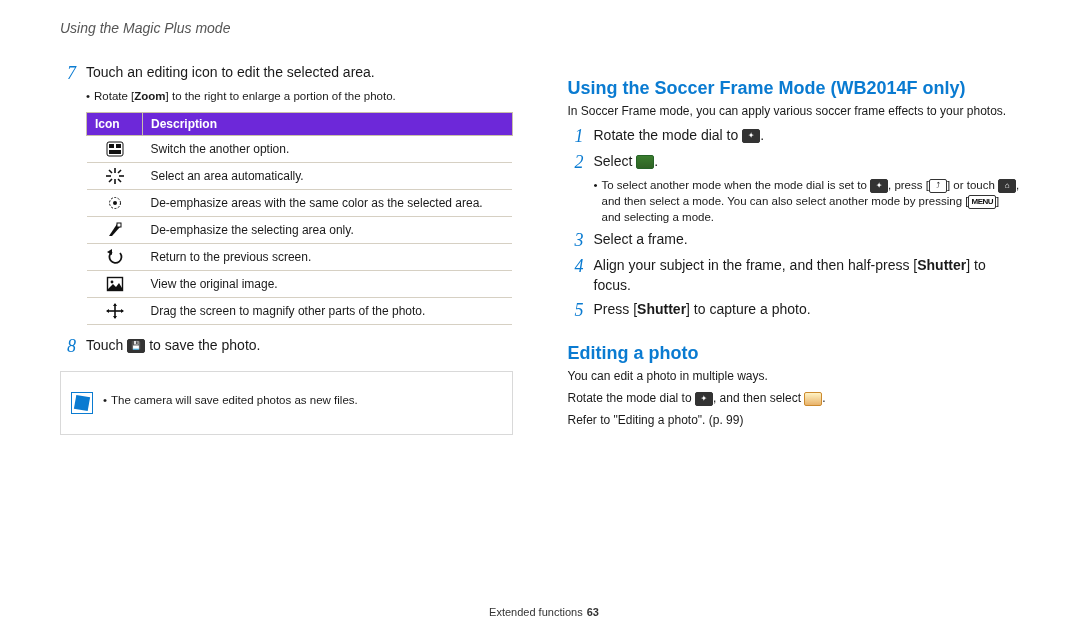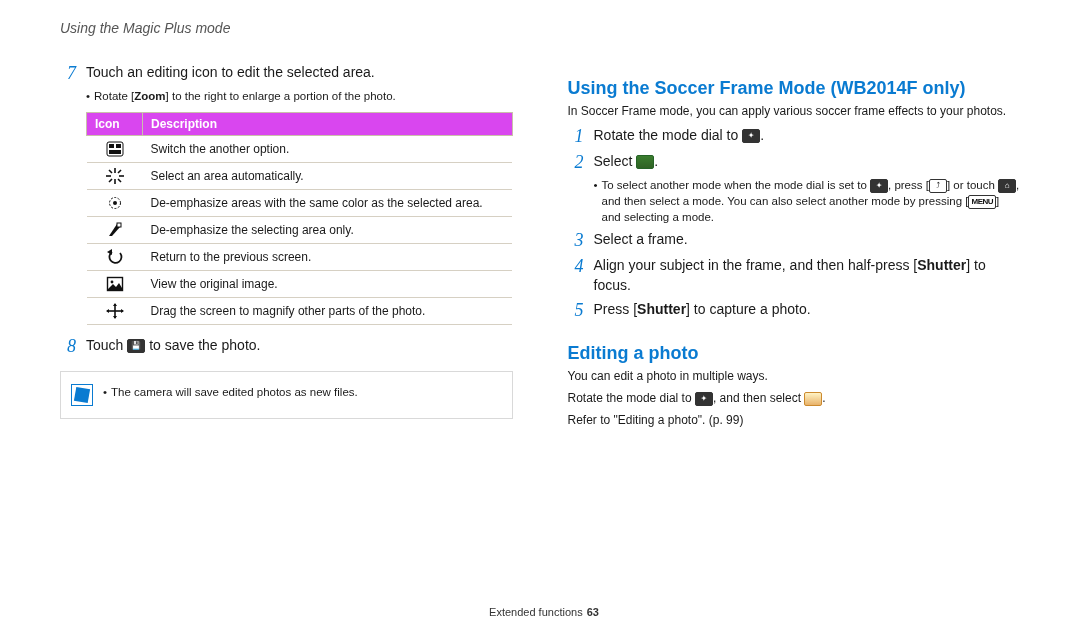--- a/index.html
+++ b/index.html
@@ -9,26 +9,26 @@
   .two-col { display: flex; gap: 55px; }
   .col { flex: 1; min-width: 0; }
   .step { display: flex; gap: 10px; margin-top: 4px; }
   .step-num { font-family: Georgia, serif; font-style: italic; color: #0a7bd1; font-size: 18px; line-height: 22px; width: 16px; text-align: right; flex: none; }
   .step-body { font-size: 14px; line-height: 20px; flex: 1; }
   .sub-bullets { margin-left: 26px; margin-top: 4px; }
   .sub-bullets li { list-style: none; font-size: 11.5px; line-height: 16px; position: relative; padding-left: 8px; }
   .sub-bullets li::before { content: "•"; position: absolute; left: 0; top: 0; }
   .step-body b { font-weight: 700; }
   table { width: 100%; border-collapse: collapse; margin-top: 8px; margin-left: 26px; width: calc(100% - 26px); font-size: 12px; }
-  thead th { background: #d946ef; color: #fff; text-align: left; padding: 4px 8px; font-weight: 600; border: 1px solid #cac0aa; }
+  thead th { background: #6d28d9; color: #fff; text-align: left; padding: 4px 8px; font-weight: 600; border: 1px solid #cac0aa; }
   thead th:first-child { width: 56px; }
   tbody td { border-top: 1px solid #d6d0c3; border-bottom: 1px solid #d6d0c3; padding: 5px 8px; vertical-align: middle; }
   tbody tr td:first-child { text-align: center; }
   .ico { display: inline-block; width: 18px; height: 16px; vertical-align: middle; }
-  .note-box { display: flex; gap: 10px; margin-top: 14px; margin-left: 0; border: 1px solid #d9d9d9; padding: 12px 10px; }
+  .note-box { display: flex; gap: 10px; margin-top: 14px; margin-left: 0; border: 1px solid #d9d9d9; padding: 20px 10px; }
   .note-badge { flex: none; width: 22px; height: 22px; border: 1px solid #0a7bd1; position: relative; }
   .note-badge::before { content: ""; position: absolute; left: 3px; top: 3px; width: 14px; height: 14px; background: #0a7bd1; transform: rotate(10deg); }
   .note-list { flex: 1; }
   .note-list li { list-style: none; font-size: 11.5px; line-height: 16px; position: relative; padding-left: 8px; }
   .note-list li::before { content: "•"; position: absolute; left: 0; top: 0; }
   h2.section-title { color: #0a7bd1; font-size: 18px; font-weight: 600; margin-top: 20px; margin-bottom: 4px; }
   .body-text { font-size: 12px; line-height: 16px; margin-bottom: 6px; }
   .icon-chip { display: inline-block; min-width: 18px; height: 14px; border: 1px solid #333; border-radius: 2px; font-size: 8px; line-height: 12px; text-align: center; vertical-align: middle; padding: 0 2px; background: #fff; color: #111; }
   .icon-dark { background: #333; color: #fff; border-color: #333; }
   .icon-green { background: linear-gradient(#3a7d2e,#2f6225); border-color: #256326; }

